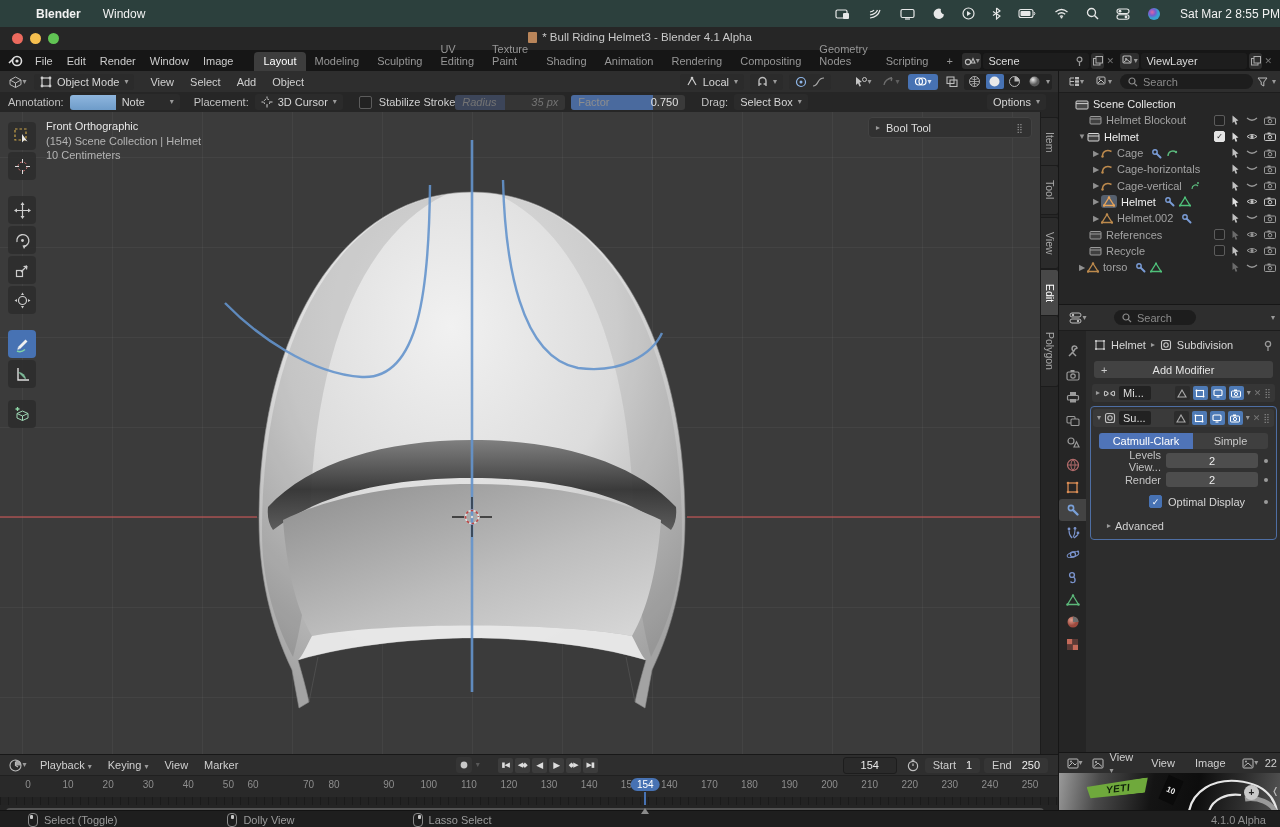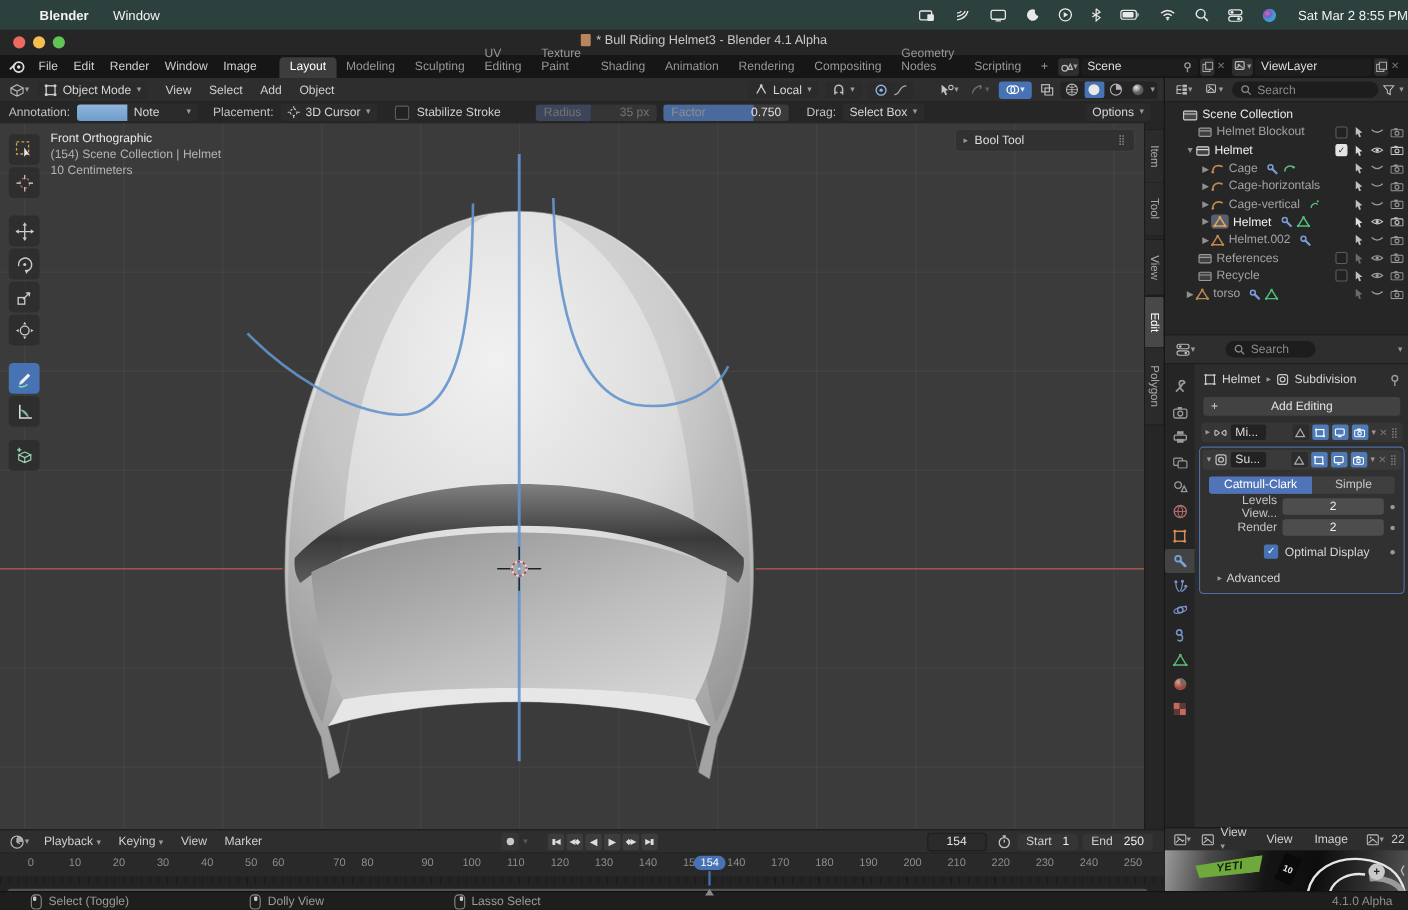--- a/index.html
+++ b/index.html
@@ -415,21 +415,21 @@
     <div class="pill" style="margin-left:6px;">
       <svg width="12" height="12">
           <circle cx="6" cy="6" r="3" fill="none" stroke="#ccc" stroke-dasharray="2 1.5"></circle>
           <path d="M6,0.5 V2.5 M6,9.5 V11.5 M0.5,6 H2.5 M9.5,6 H11.5" stroke="#ccc"></path>
         </svg>
       <span>3D Cursor</span>
         <span class="chev">▾</span>
     </div>
     <span class="cbox" style="margin-left:16px;"></span>
     <span style="margin-left:7px;color:#cfcfcf;">Stabilize Stroke</span>
-    <div class="slider" style="width:96px;margin-left:32px;opacity:.75;">
+    <div class="slider" style="width:96px;margin-left:0;opacity:.75;font-style:italic;">
       <span class="fill" style="width:45%;background:#44506a;"></span>
       <span>Radius</span>
         <span>35 px</span>
     </div>
     <div class="slider" style="width:100px;margin-left:6px;">
       <span class="fill" style="width:72%;background:#4a6a9e;"></span>
       <span>Factor</span>
         <span style="color:#e0e0e0;">0.750</span>
     </div>
     <span style="margin-left:16px;color:#c2c2c2;">Drag:</span>
@@ -1039,21 +1039,21 @@
           </svg>
         <span>Subdivision</span>
         <span class="grow"></span>
         <svg width="10" height="11">
             <circle cx="5" cy="4" r="2.6" fill="none" stroke="#9a9a9a" stroke-width="1.3"></circle>
             <path d="M5,6.6 L5,11" stroke="#9a9a9a" stroke-width="1.3"></path>
           </svg>
       </div>
       <div class="addmod">
         <span class="plus">+</span>
-        <span>Add Editing</span>
+        <span>Add Modifier</span>
       </div>
 
       <div class="modrow">
         <span class="chev" style="transform:rotate(-90deg);">▾</span>
         <svg width="13" height="11">
             <path d="M5.5,5.5 Q1,1 1.5,5.5 Q1,10 5.5,5.5 M7.5,5.5 Q12,1 11.5,5.5 Q12,10 7.5,5.5" fill="none" stroke="#c0c0c0" stroke-width="1.1"></path>
           </svg>
         <span class="modname">Mi...</span>
         <span class="grow"></span>
         <span class="mbt">

